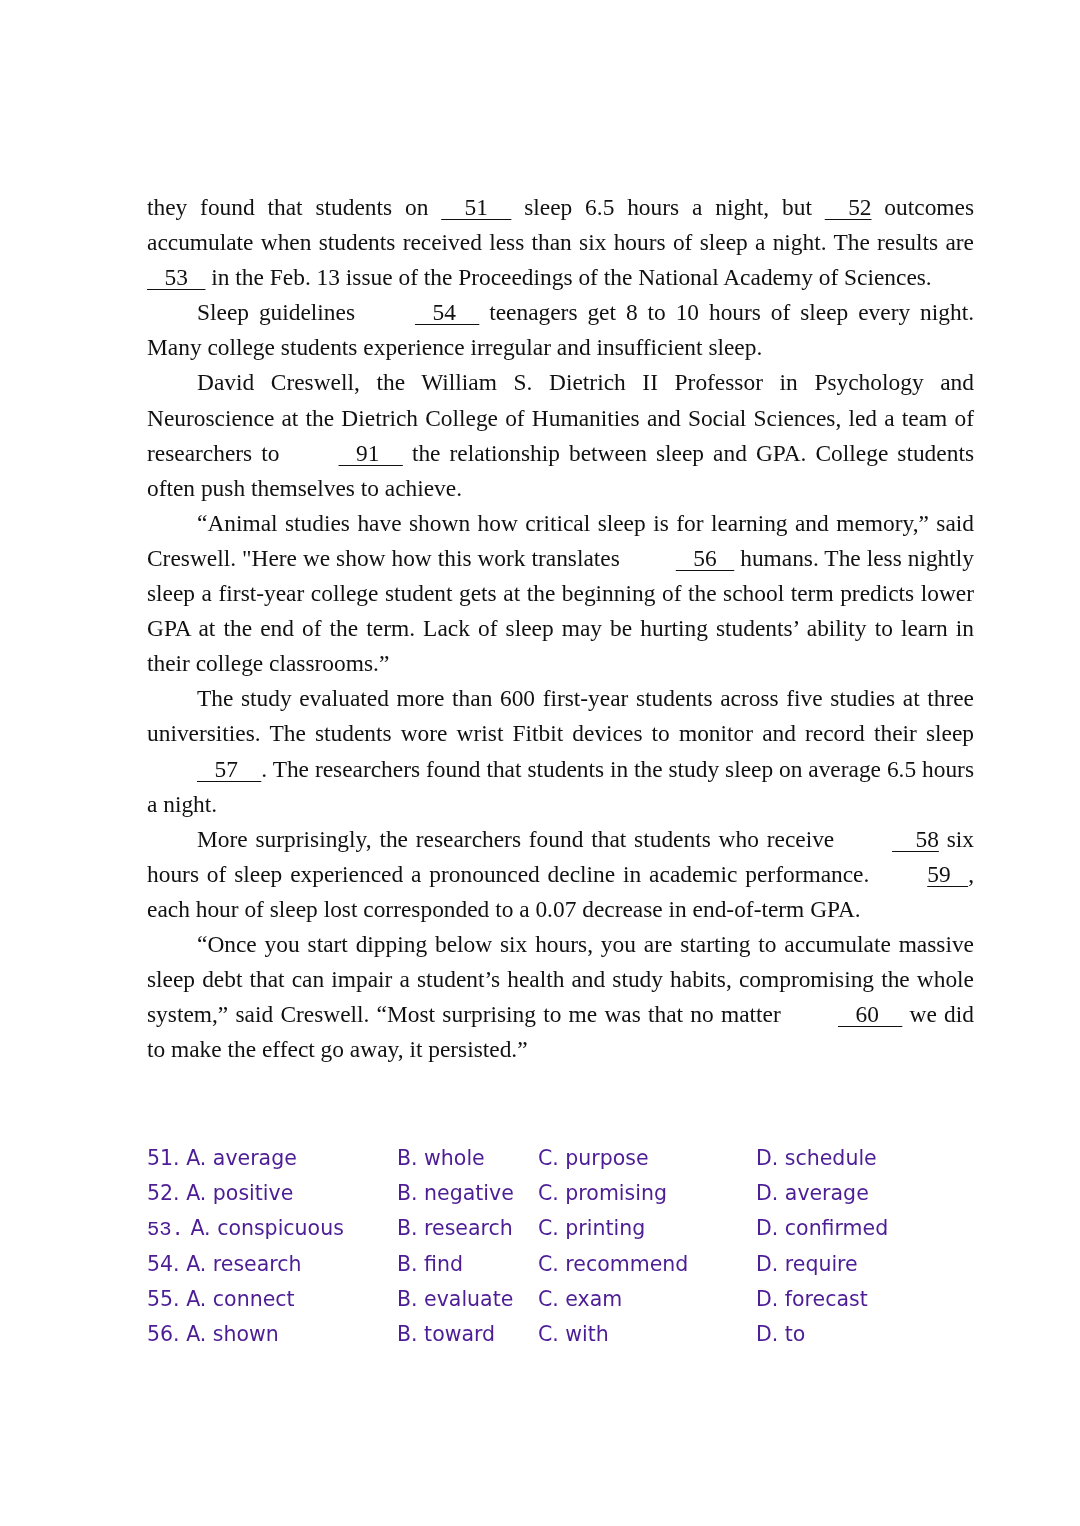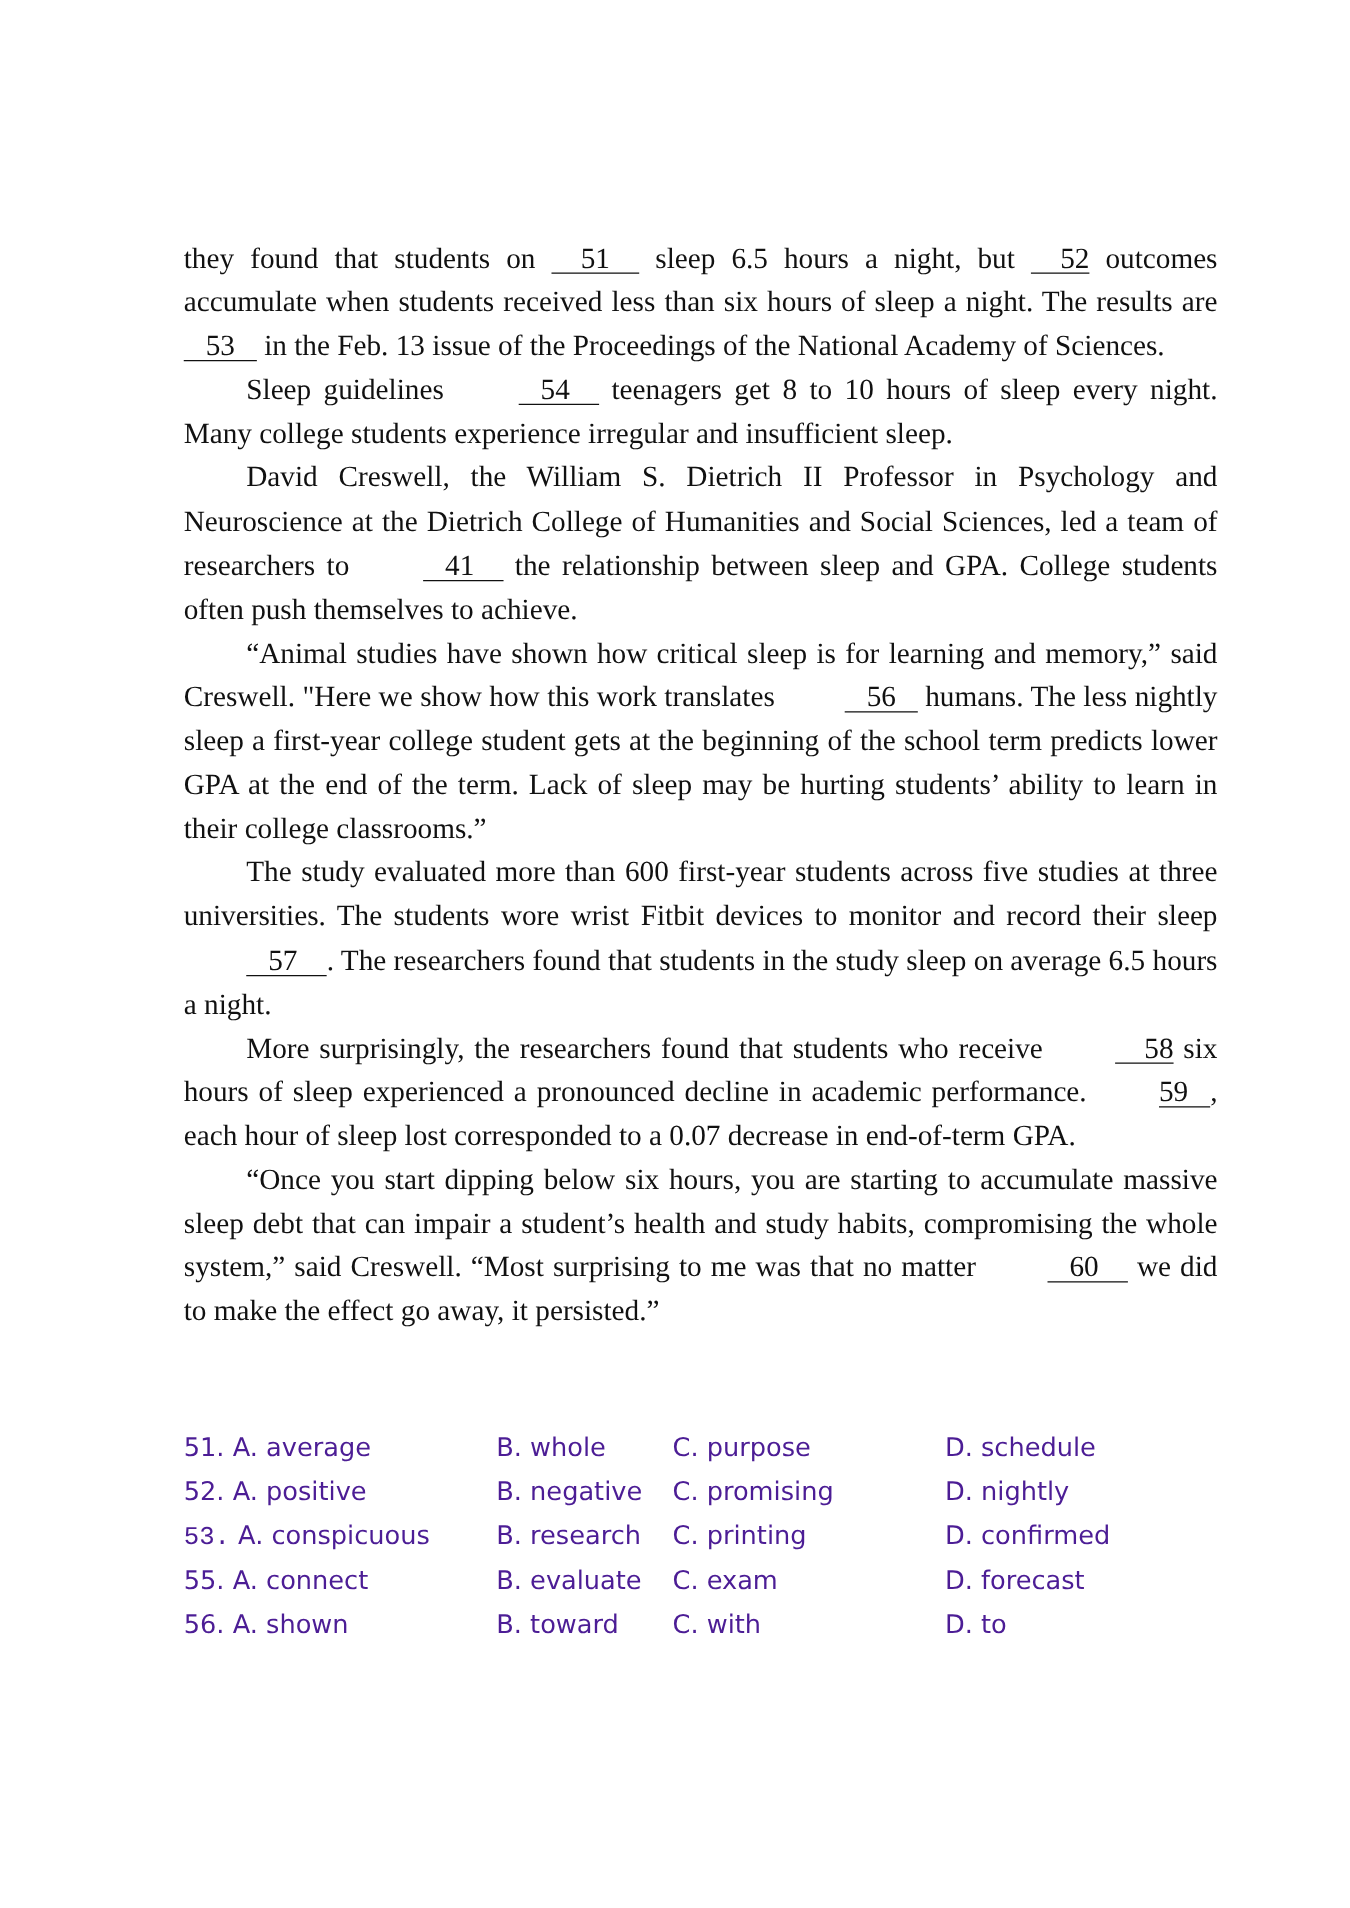--- a/index.html
+++ b/index.html
@@ -67,46 +67,52 @@
     .col-c { left: 391px; }
     .col-d { left: 609px; }
   </style>
 </head>
 <body>
 
 <div class="page">
   <div class="passage" id="passage">
       <p class="noindent"><span>they found that students on </span><span class="blank">    51    </span><span> sleep 6.5 hours a night, but </span><span class="blank">    52</span><span> outcomes accumulate when students received less than six hours of sleep a night. The results are </span><span class="blank">   53   </span><span> in the Feb. 13 issue of the Proceedings of the National Academy of Sciences.</span></p>
       <p class="indent"><span>Sleep guidelines </span><span class="blank">   54    </span><span> teenagers get 8 to 10 hours of sleep every night. Many college students experience irregular and insufficient sleep.</span></p>
-      <p class="indent"><span>David Creswell, the William S. Dietrich II Professor in Psychology and Neuroscience at the Dietrich College of Humanities and Social Sciences, led a team of researchers to </span><span class="blank">   41    </span><span> the relationship between sleep and GPA. College students often push themselves to achieve.</span></p>
+      <p class="indent"><span>David Creswell, the William S. Dietrich II Professor in Psychology and Neuroscience at the Dietrich College of Humanities and Social Sciences, led a team of researchers to </span><span class="blank">   91    </span><span> the relationship between sleep and GPA. College students often push themselves to achieve.</span></p>
       <p class="indent"><span>“Animal studies have shown how critical sleep is for learning and memory,” said Creswell. "Here we show how this work translates </span><span class="blank">   56   </span><span> humans. The less nightly sleep a first-year college student gets at the beginning of the school term predicts lower GPA at the end of the term. Lack of sleep may be hurting students’ ability to learn in their college classrooms.”</span></p>
       <p class="indent"><span>The study evaluated more than 600 first-year students across five studies at three universities. The students wore wrist Fitbit devices to monitor and record their sleep  </span><span class="blank">   57    </span><span>. The researchers found that students in the study sleep on average 6.5 hours a night.</span></p>
       <p class="indent"><span>More surprisingly, the researchers found that students who receive </span><span class="blank">    58</span><span> six hours of sleep experienced a pronounced decline in academic performance. </span><span class="blank">59   </span><span>, each hour of sleep lost corresponded to a 0.07 decrease in end-of-term GPA.</span></p>
       <p class="indent"><span>“Once you start dipping below six hours, you are starting to accumulate massive sleep debt that can impair a student’s health and study habits, compromising the whole system,” said Creswell. “Most surprising to me was that no matter </span><span class="blank">   60    </span><span> we did to make the effect go away, it persisted.”</span></p>
     </div>
 </div>
 
 <div class="options" id="options">
     <div class="opt-row">
       <span class="col-a"><span style="position: static;">51.</span> <span style="position: static;">A. average</span></span>
       <span class="col-b">B. whole</span>
       <span class="col-c">C. purpose</span>
       <span class="col-d">D. schedule</span>
     </div>
     <div class="opt-row">
       <span class="col-a"><span style="position: static;">52.</span> <span style="position: static;">A. positive</span></span>
       <span class="col-b">B. negative</span>
       <span class="col-c">C. promising</span>
-      <span class="col-d">D. nightly</span>
+      <span class="col-d">D. average</span>
     </div>
     <div class="opt-row">
       <span class="col-a"><span style="position: static; font-family: Liberation Mono, monospace;">53.</span> <span style="position: static;">A. conspicuous</span></span>
       <span class="col-b">B. research</span>
       <span class="col-c">C. printing</span>
       <span class="col-d">D. confirmed</span>
+    </div>
+    <div class="opt-row">
+      <span class="col-a"><span style="position: static;">54.</span> <span style="position: static;">A. research</span></span>
+      <span class="col-b">B. find</span>
+      <span class="col-c">C. recommend</span>
+      <span class="col-d">D. require</span>
     </div>
     <div class="opt-row">
       <span class="col-a"><span style="position: static;">55.</span> <span style="position: static;">A. connect</span></span>
       <span class="col-b">B. evaluate</span>
       <span class="col-c">C. exam</span>
       <span class="col-d">D. forecast</span>
     </div>
     <div class="opt-row">
       <span class="col-a"><span style="position: static;">56.</span> <span style="position: static;">A. shown</span></span>
       <span class="col-b">B. toward</span>

